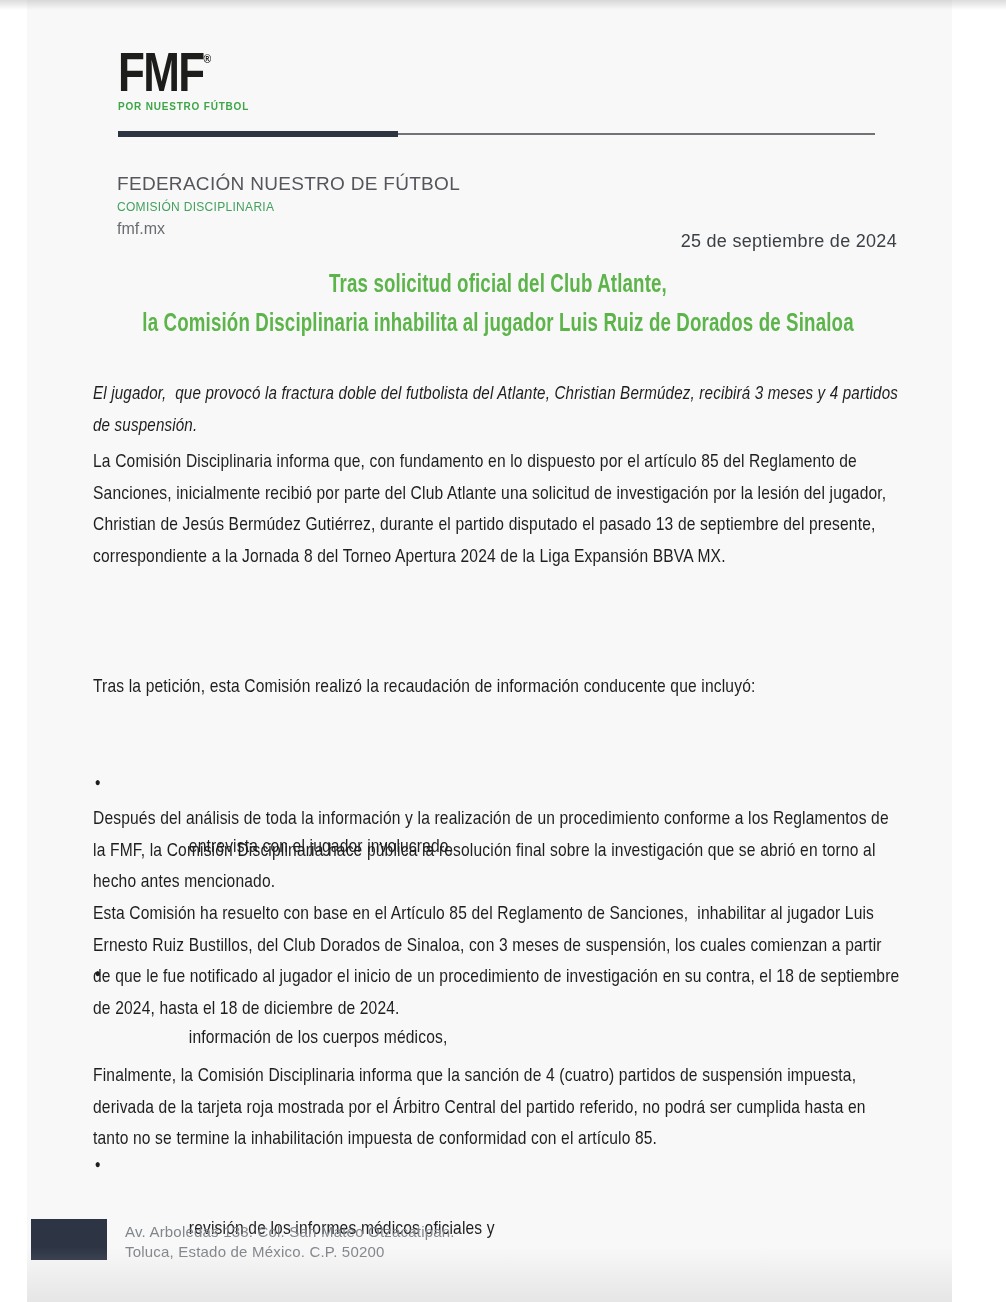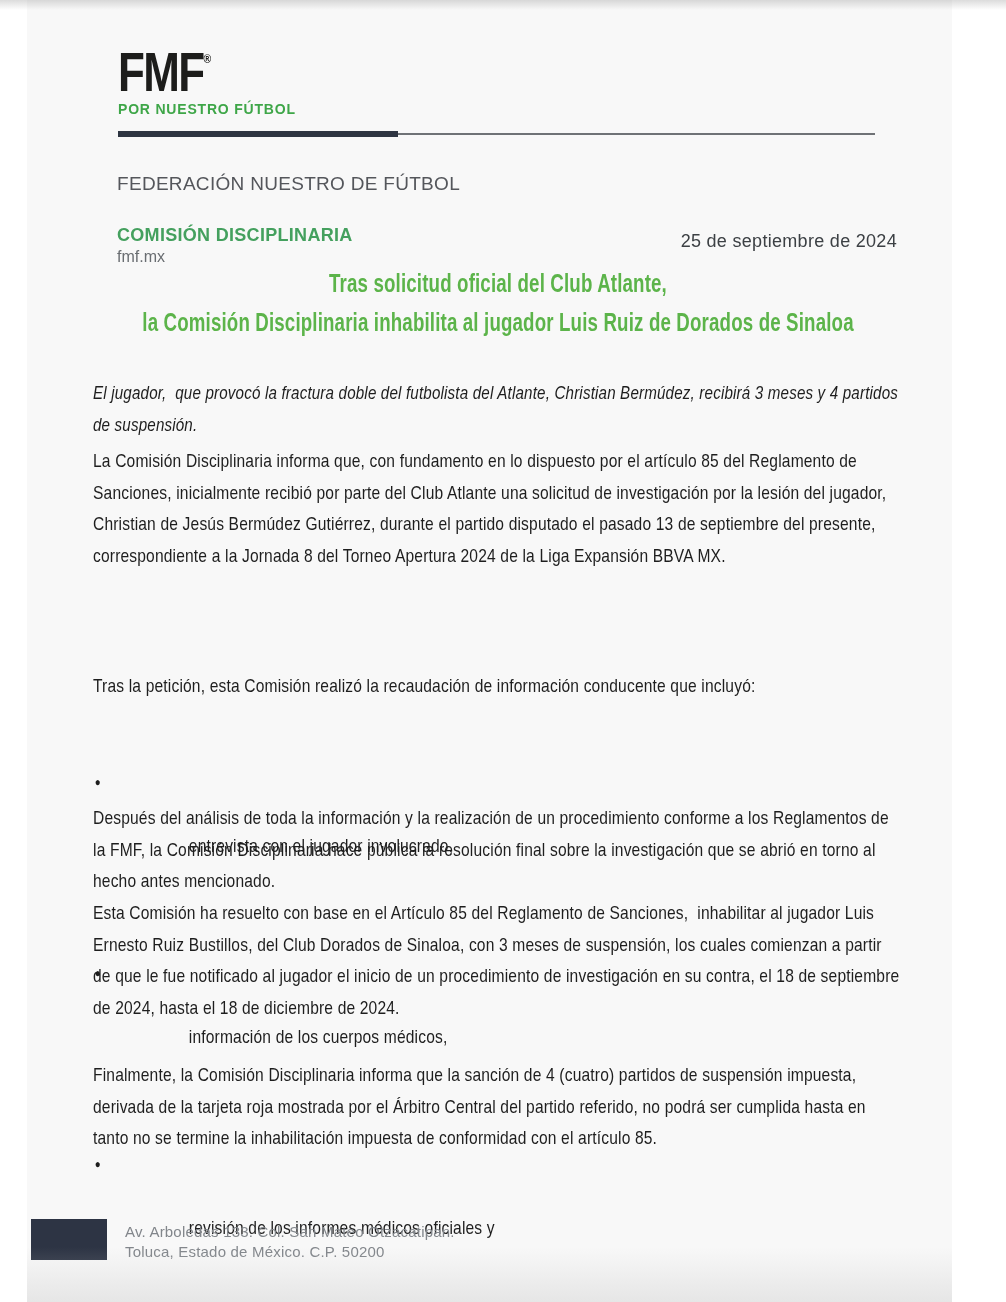--- a/index.html
+++ b/index.html
@@ -30,33 +30,33 @@
   
   .logo { position: absolute; left: 91px; top: 33px; }
   .logo-text {
     font-size: 55px; font-weight: 800; line-height: 52px;
     letter-spacing: -2px; color: #1d1d1b;
     transform: scaleX(0.80); transform-origin: 0 0;
     white-space: nowrap;
   }
   .logo-text sup { font-size: 13px; font-weight: 700; letter-spacing: 0; vertical-align: 28px; }
   .logo-tagline {
-    margin-top: 3px; font-size: 14px; font-weight: 700;
+    margin-top: 3px; font-size: 10px; font-weight: 700;
     letter-spacing: 0.8px; color: var(--green-tagline, #3ea648);
     white-space: nowrap;
   }
 
   
   .divider-thick { position: absolute; left: 91px; top: 131px; width: 280px; height: 6px; background: var(--dark-bar, #2e3542); }
   .divider-thin  { position: absolute; left: 371px; top: 133px; width: 477px; height: 2px; background: #6f7276; }
 
   
   .org-block { position: absolute; left: 90px; top: 172px; }
   .org-name   { font-size: 19px;   line-height: 24px; font-weight: 500; color: #54565b; letter-spacing: 0.3px; }
-  .division   { font-size: 18px; line-height: 22px; font-weight: 700; color: var(--green-division, #44a05e); letter-spacing: 0.3px; margin-top: 28px; }
+  .division   { font-size: 12px; line-height: 22px; font-weight: 400; color: var(--green-division, #44a05e); letter-spacing: 0.3px; }
   .website    { font-size: 16px;   line-height: 22px; color: #696d71; }
 
   .doc-date {
     position: absolute; right: 55px; top: 231px;
     font-size: 18px; font-weight: 500; color: #3c4044; letter-spacing: 0.3px;
   }
 
   
   .cond {
     position: absolute; left: 66px; width: 988px;

